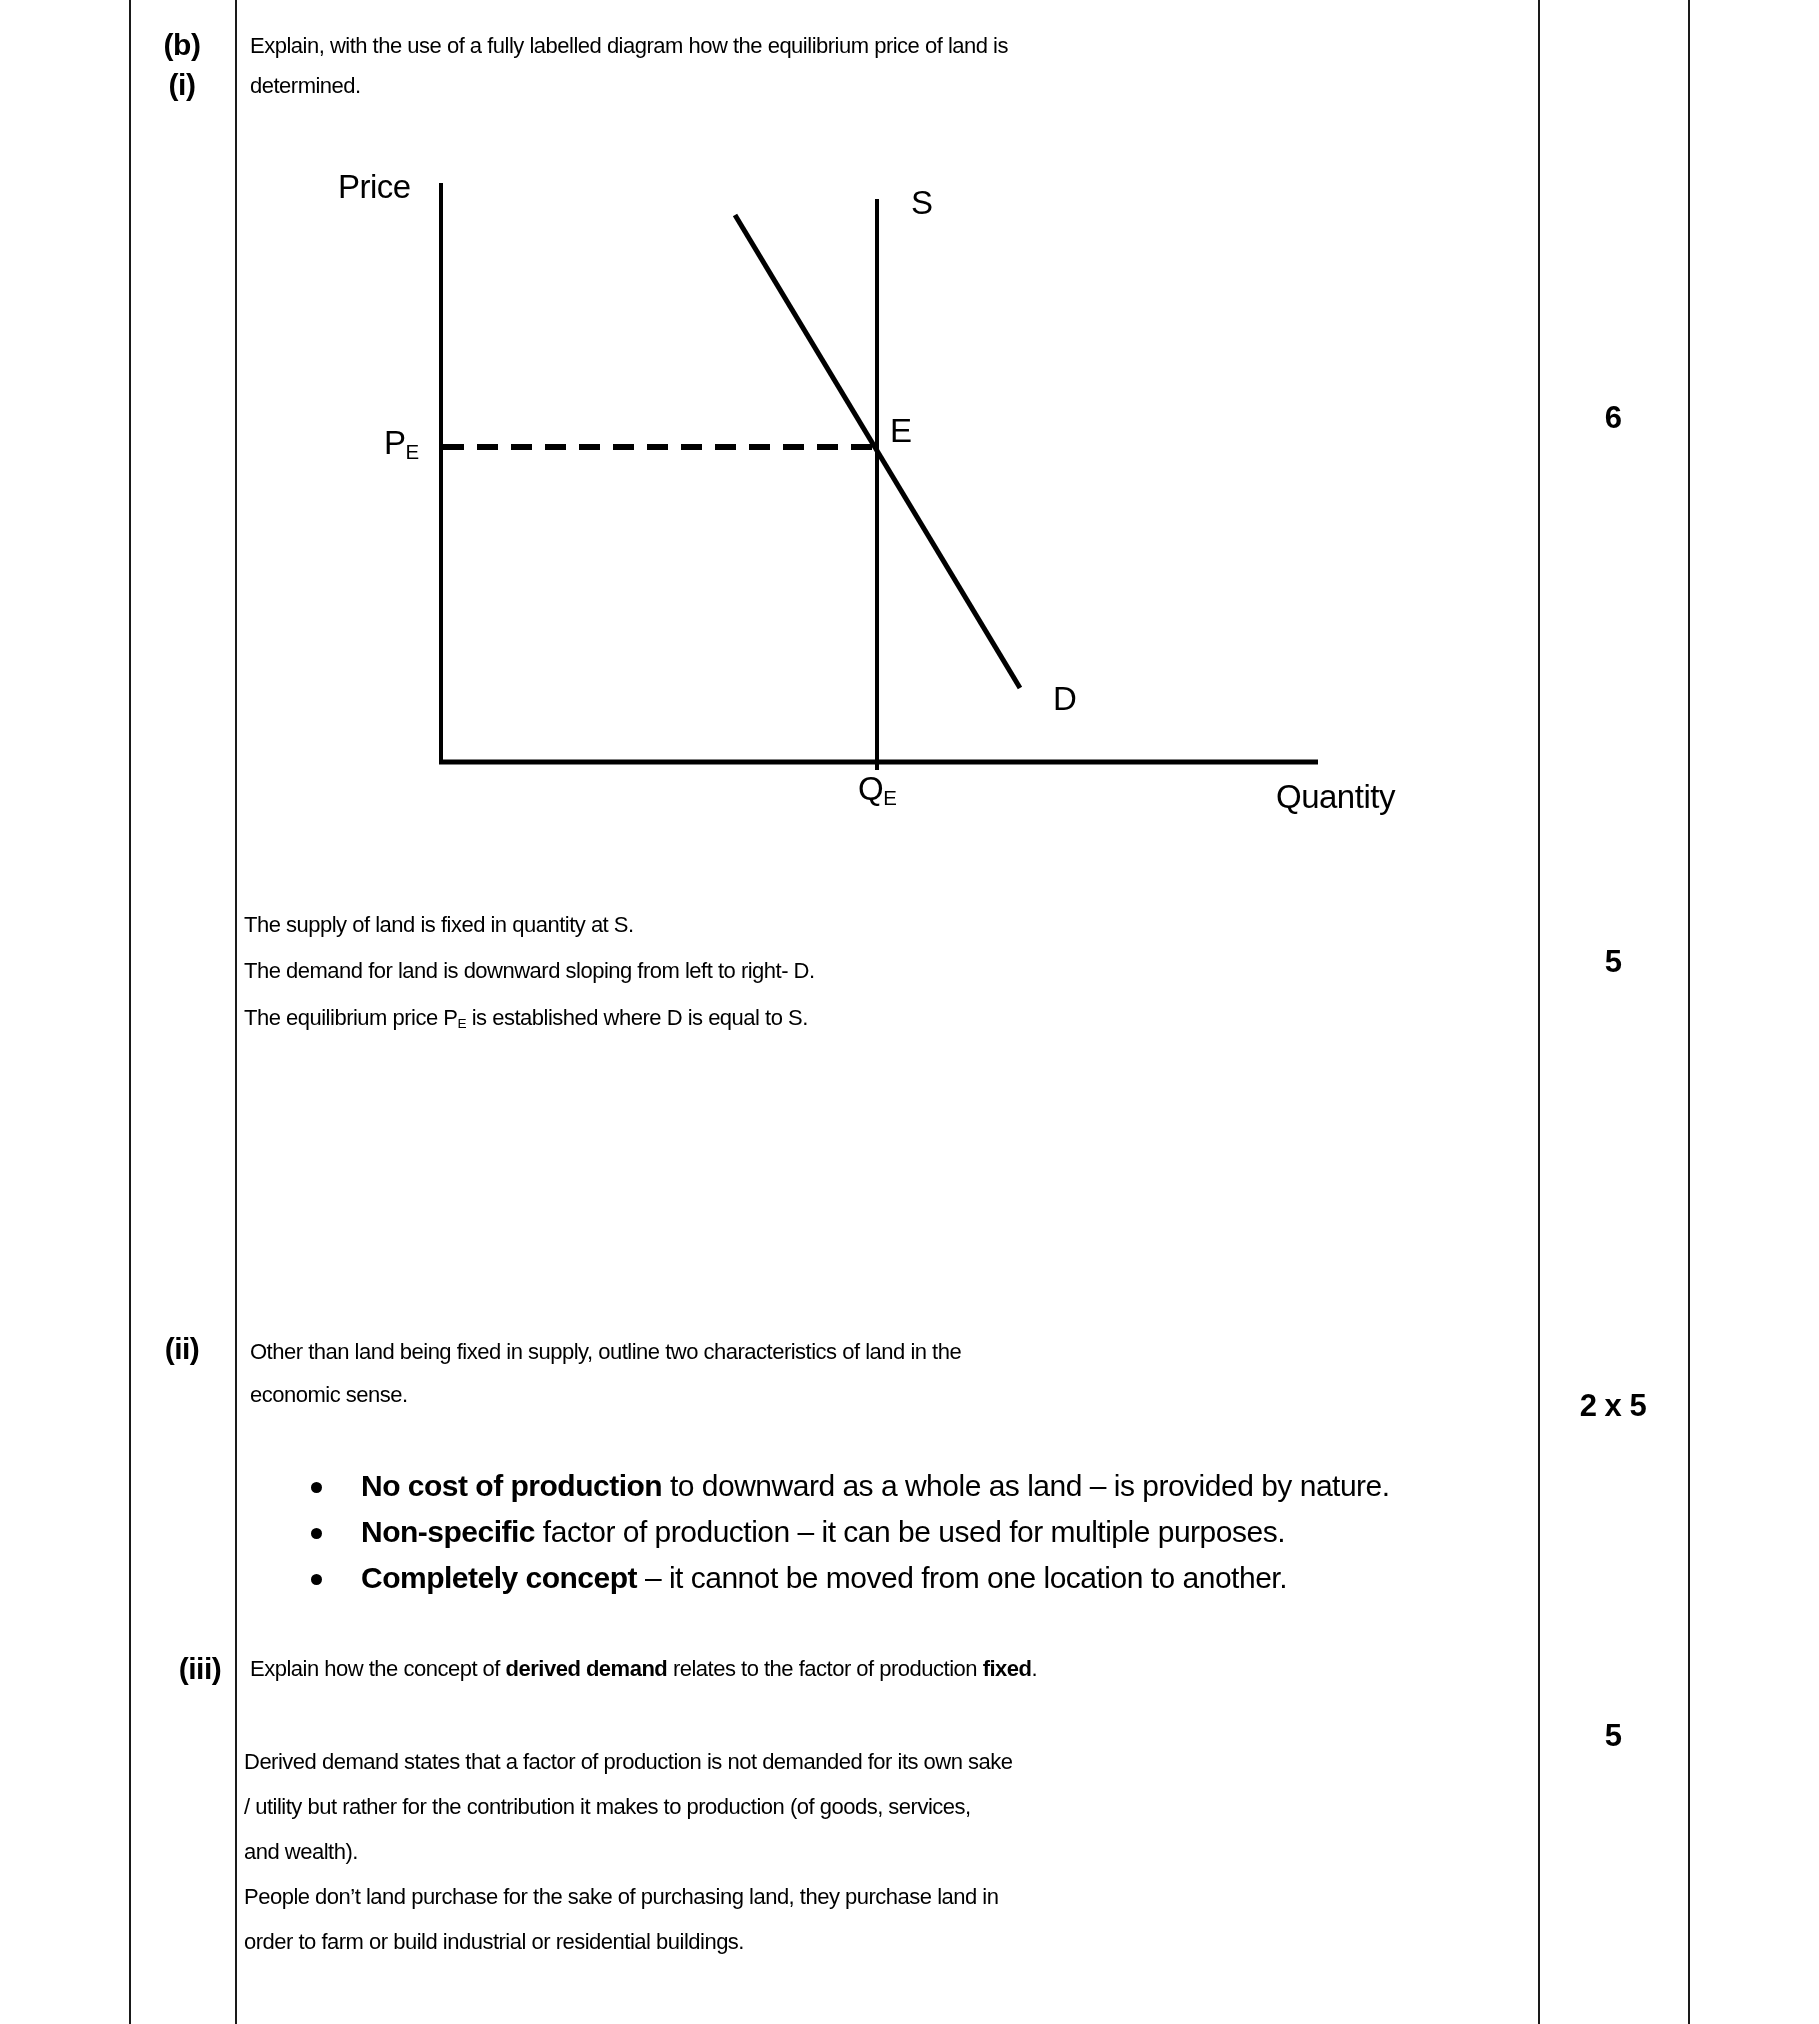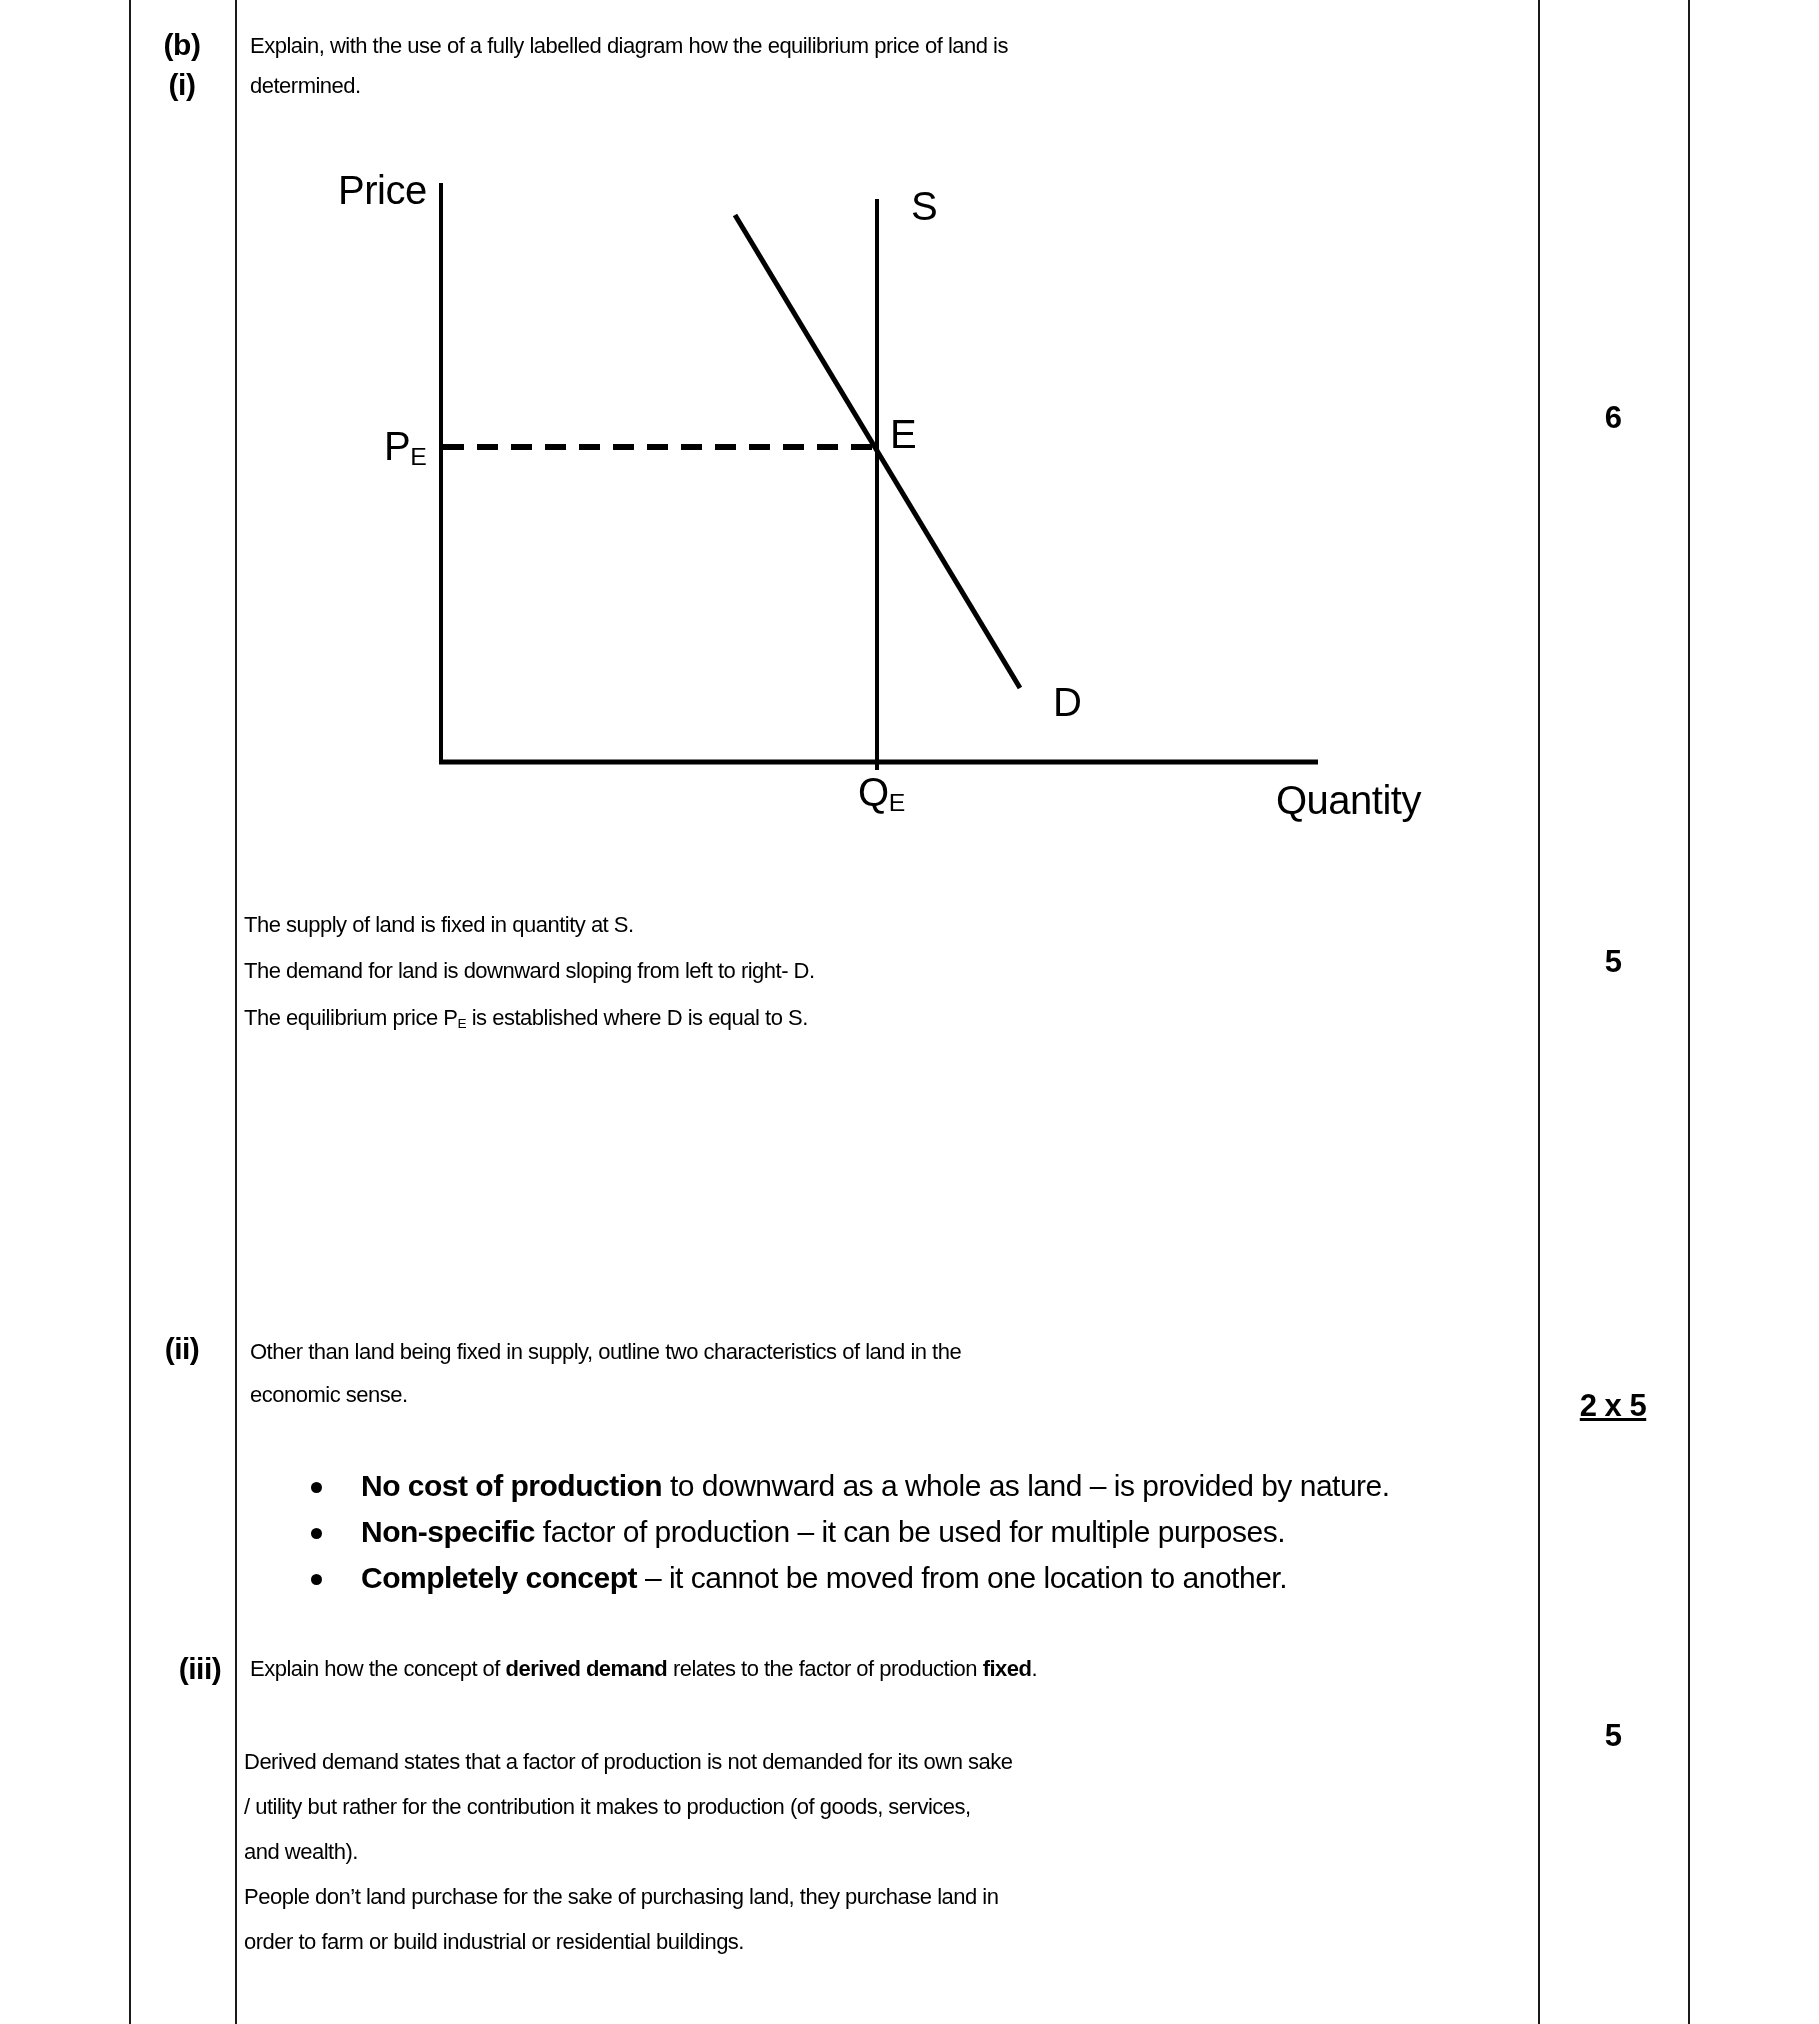--- a/index.html
+++ b/index.html
@@ -20,21 +20,21 @@
   .bodyline{
     position:absolute;left:250px;
     font-size:22px;line-height:38px;letter-spacing:-0.5px;white-space:nowrap;
   }
   .expl{left:244px;}
   .mark{
     position:absolute;left:1538px;width:150px;text-align:center;
     font-weight:bold;font-size:31px;letter-spacing:-0.5px;white-space:nowrap;
   }
   .dlabel{
-    position:absolute;font-size:40px;letter-spacing:-0.5px;white-space:nowrap;
+    position:absolute;font-size:33px;letter-spacing:-0.5px;white-space:nowrap;
   }
   .sub{font-size:0.62em;vertical-align:-0.22em;}
   b,.b{font-weight:bold;}
   .bullet-dot{
     position:absolute;left:311px;width:11px;height:11px;border-radius:50%;
     background:#000;
   }
   .bullet-text{
     position:absolute;left:361px;font-size:30px;letter-spacing:-0.5px;white-space:nowrap;
   }
@@ -70,21 +70,21 @@
   <div class="dlabel" style="left:1053px;top:680px;">D</div>
   <div class="dlabel" style="left:858px;top:770px;"><span>Q</span><span class="sub">E</span></div>
   <div class="dlabel" style="left:1276px;top:778px;">Quantity</div>
 
   <div class="bodyline expl" style="top:906px;">The supply of land is fixed in quantity at S.</div>
   <div class="bodyline expl" style="top:952px;">The demand for land is downward sloping from left to right- D.</div>
   <div class="bodyline expl" style="top:999px;"><span>The equilibrium price P</span><span class="sub">E</span><span> is established where D is equal to S.</span></div>
 
   <div class="mark" style="top:400px;">6</div>
   <div class="mark" style="top:944px;">5</div>
-  <div class="mark" style="top:1388px;text-decoration:underline;">2 x 5</div>
+  <div class="mark" style="top:1388px;">2 x 5</div>
   <div class="mark" style="top:1718px;">5</div>
 
   <div class="qnum" style="top:1330px;">(ii)</div>
   <div class="bodyline" style="top:1333px;">Other than land being fixed in supply, outline two characteristics of land in the</div>
   <div class="bodyline" style="top:1376px;">economic sense.</div>
 
   <div class="bullet-dot" style="top:1482px;"></div>
   <div class="bullet-text" style="top:1469px;"><span class="b">No cost of production</span><span> to downward as a whole as land – is provided by nature.</span></div>
 
   <div class="bullet-dot" style="top:1528px;"></div>

